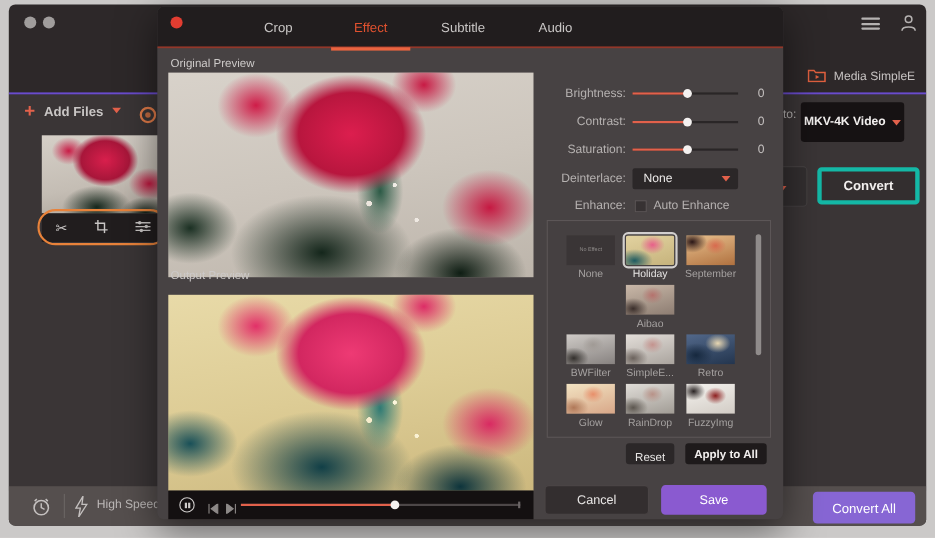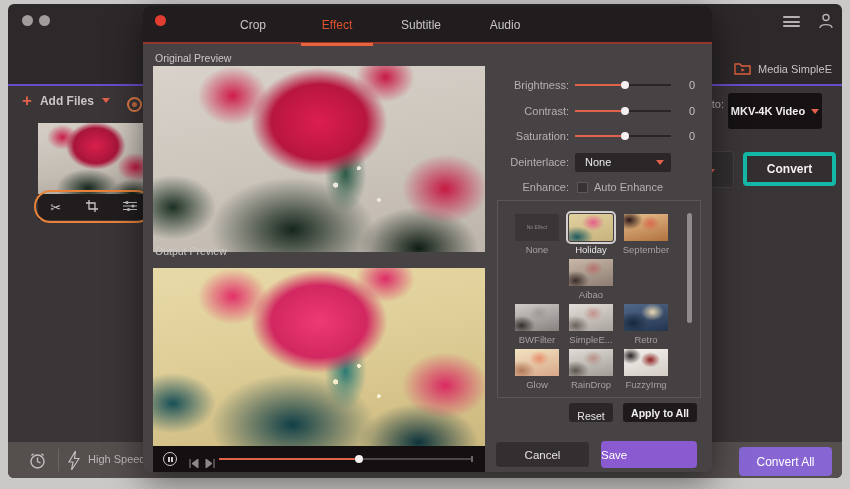--- a/index.html
+++ b/index.html
@@ -188,21 +188,21 @@
   #reset-btn { min-width:44px; height:19px; background:#2b2728; border-radius:3px; color:#e8e6e5;
                font-size:10.5px; display:flex; align-items:flex-end; justify-content:center; padding:0 8px; cursor:pointer; }
   #apply-btn { min-width:70px; height:19px; background:#1e1a1b; border-radius:3px; color:#f2efee;
                font-size:10.5px; font-weight:bold; display:flex; align-items:center; justify-content:center;
                padding:0 8px; cursor:pointer; }
   #cancel-btn { position:absolute; left:352px; top:435px; width:95px; height:27px; background:#332e2f;
                 border:1px solid #49؜4445; border:1px solid #4a4445; border-radius:4px; color:#e8e6e5; font-size:11.5px;
                 display:flex; align-items:center; justify-content:center; cursor:pointer; }
   #save-btn { position:absolute; left:458px; top:435px; width:96px; height:27px; background:#8a5ad0;
               border-radius:4px; color:#fff; font-size:11.5px; display:flex; align-items:center;
-              cursor:pointer; }
+              justify-content:center; cursor:pointer; }
 </style>
 </head>
 <body>
 
 <div id="desktop">
 
   <div id="app">
     <span class="dot tl" style="left:14px"></span>
     <span class="dot tl" style="left:31px"></span>
 

